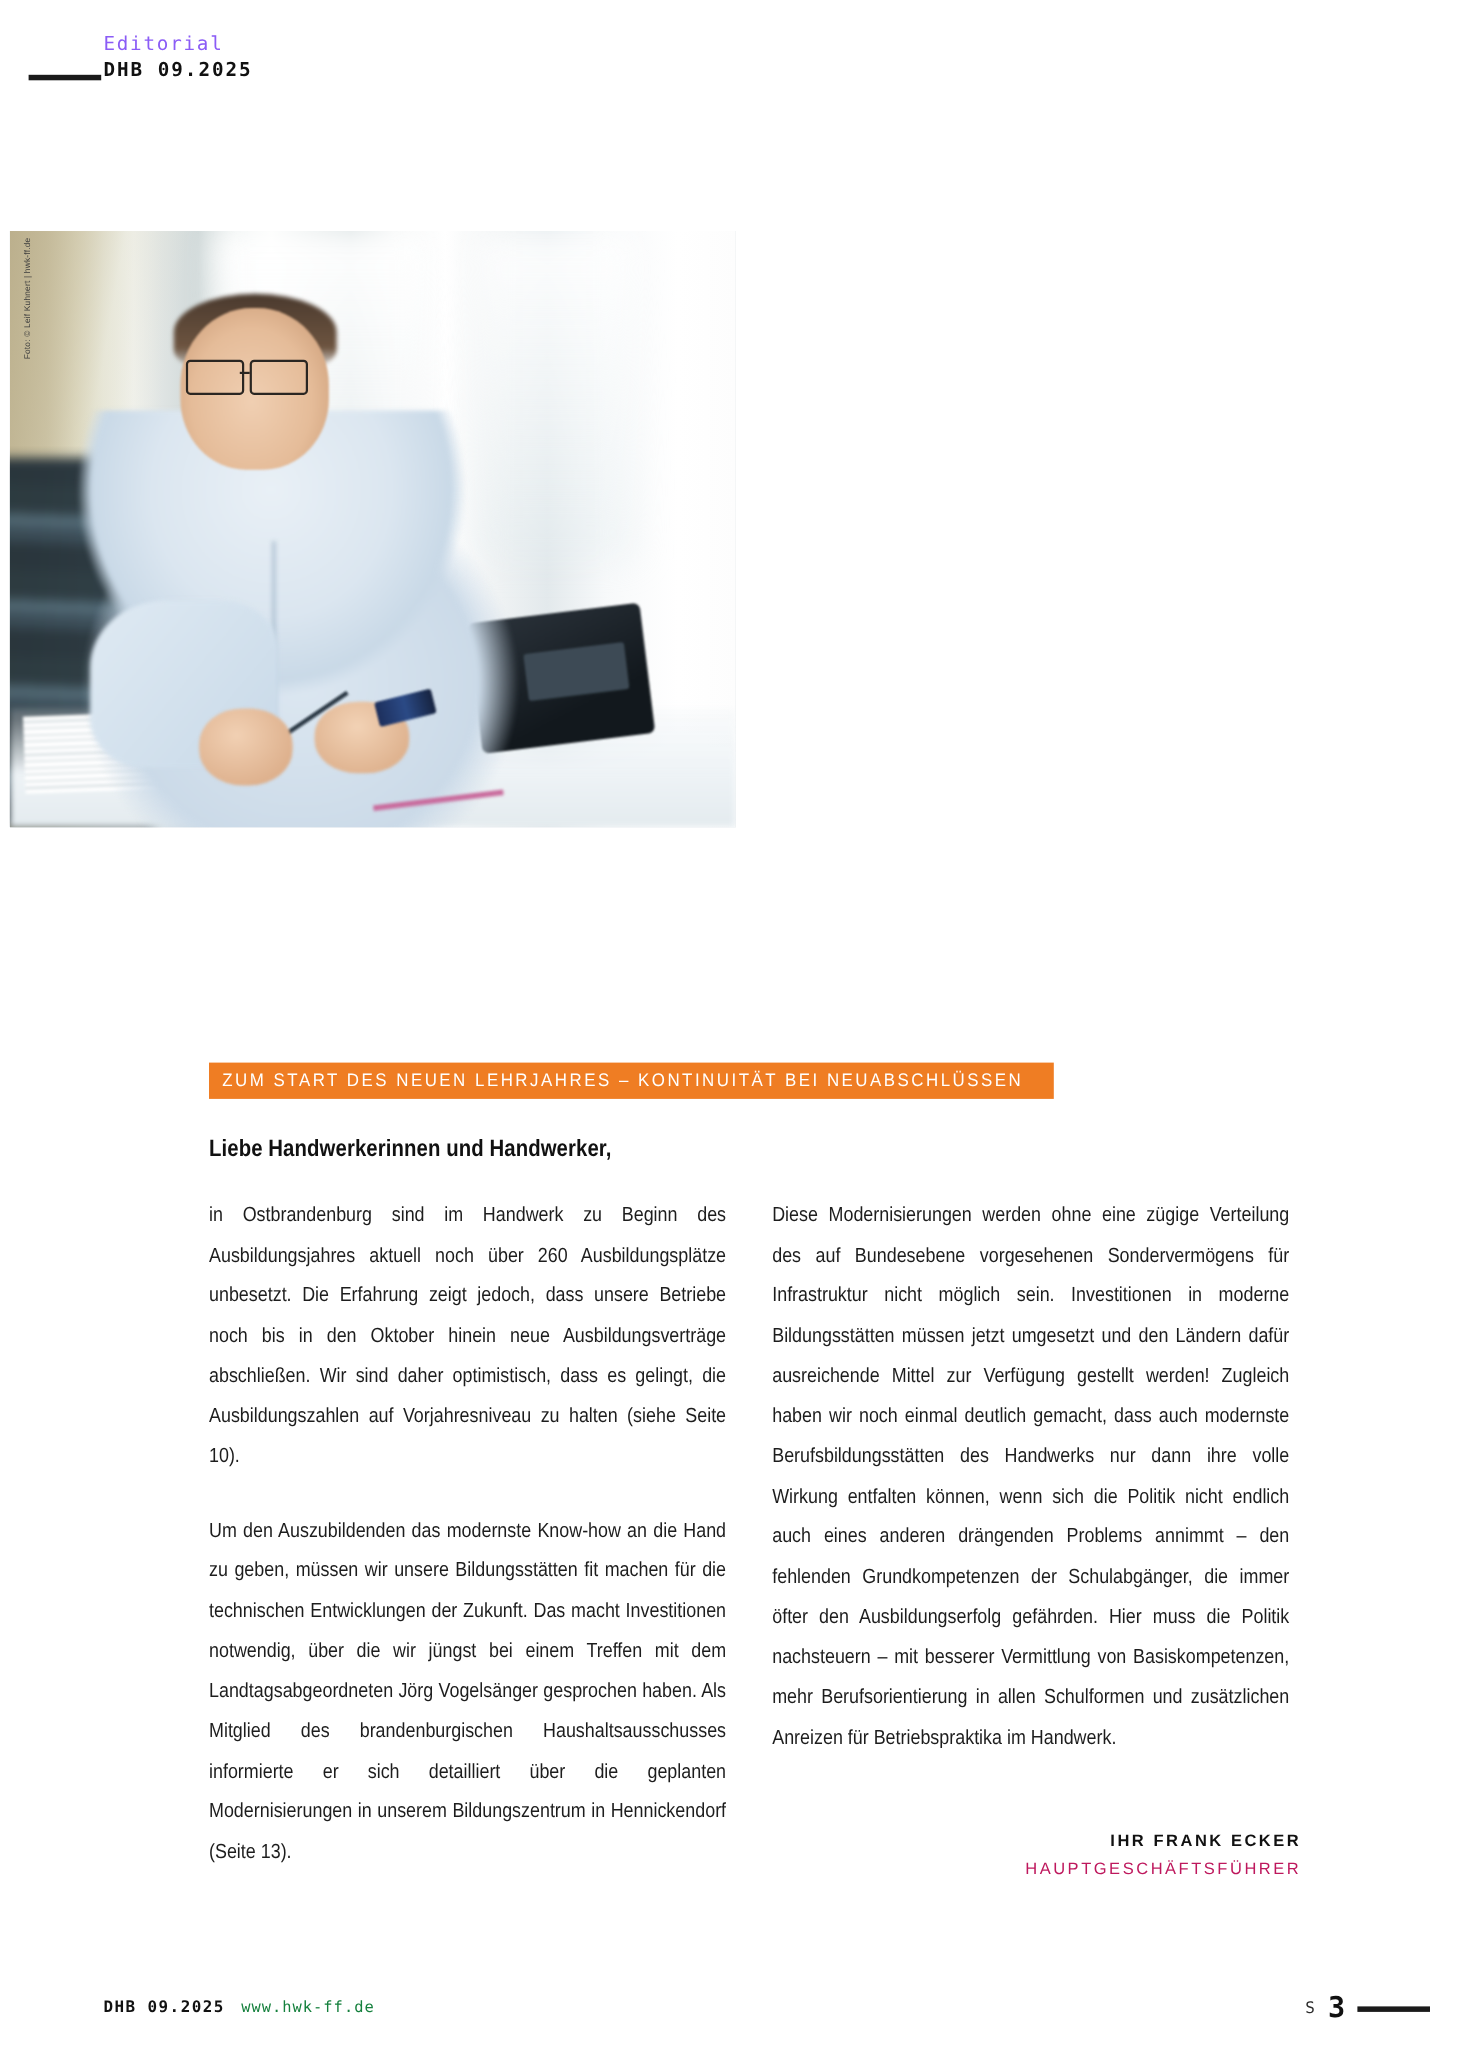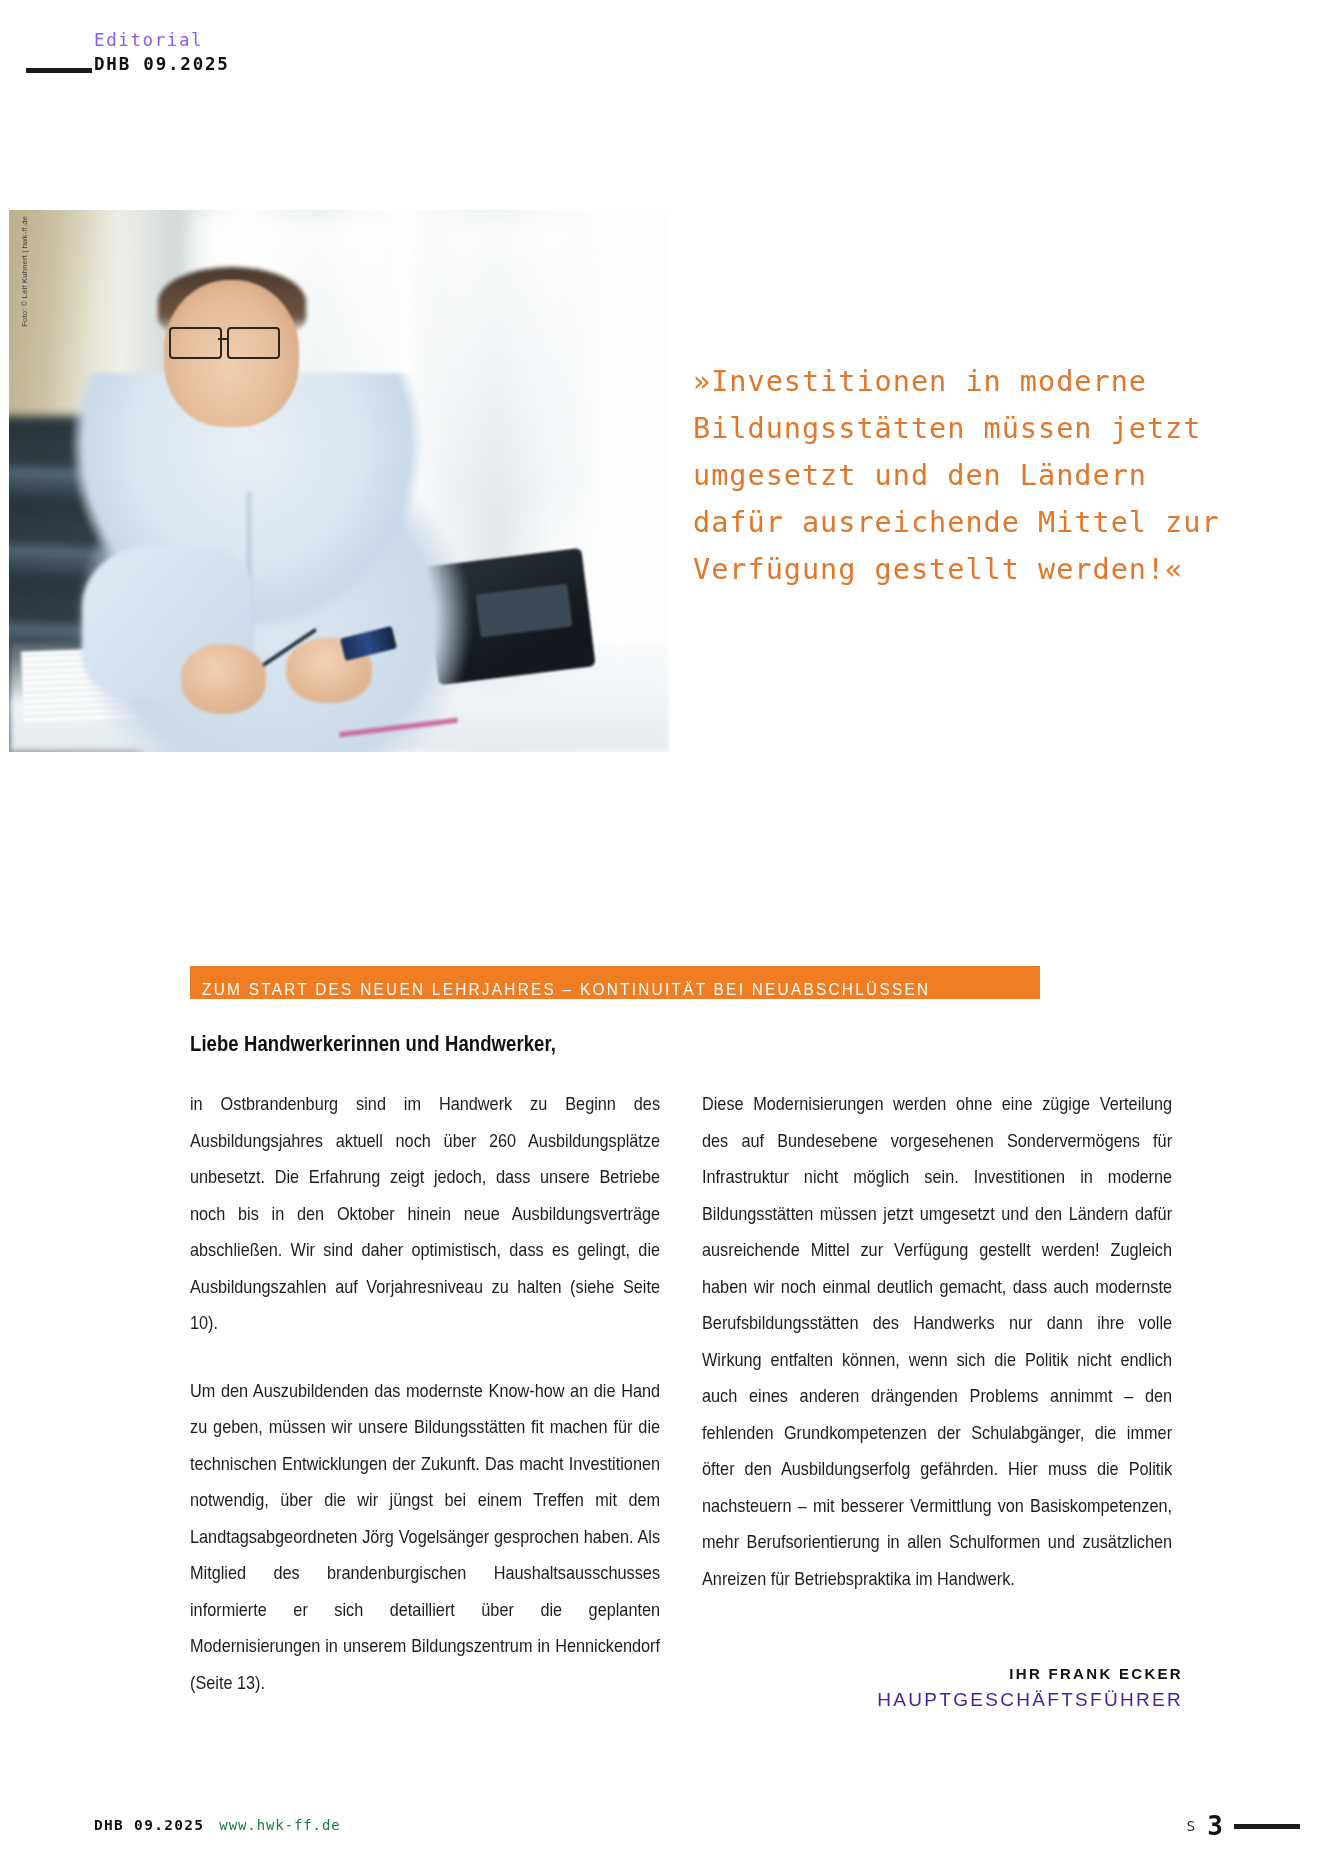--- a/index.html
+++ b/index.html
@@ -319,25 +319,25 @@
     letter-spacing: 1.0px;
     color: #e0772a;
     font-weight: 400;
   }
 
   
   .banner {
     position: absolute;
     left: 190px;
     top: 966px;
-    width: 850px;
+    width: 768px;
     height: 33px;
     background: #ef7d23;
     display: flex;
-    align-items: flex-end;
+    align-items: center;
   }
   .banner-text {
     font-family: "Liberation Sans", sans-serif;
     font-size: 16.5px;
     letter-spacing: 2.45px;
     color: #ffffff;
     padding-left: 13px;
     white-space: nowrap;
     transform: scaleX(0.93);
     transform-origin: left center;
@@ -393,24 +393,24 @@
   .sig-name {
     font-family: "Liberation Sans", sans-serif;
     font-size: 15px;
     font-weight: 700;
     letter-spacing: 2.3px;
     color: #111111;
     line-height: 27px;
   }
   .sig-role {
     font-family: "Liberation Sans", sans-serif;
-    font-size: 19px;
+    font-size: 15px;
     font-weight: 400;
     letter-spacing: 2.3px;
-    color: #4c1d95;
+    color: #be185d;
     line-height: 26px;
   }
 
   
   .footer {
     position: absolute;
     left: 0;
     bottom: 0;
     width: 100%;
     height: 120px;
@@ -500,21 +500,20 @@
       <div class="ph-hand1"></div>
       <div class="ph-hand2"></div>
       <div class="ph-watch"></div>
       <div class="ph-pink"></div>
     </div>
   </div>
   <div class="credit-wrap">
     <div class="photo-credit">Foto: © Leif Kuhnert | hwk-ff.de</div>
   </div>
 
-  <div class="pullquote">»Investitionen in moderne Bildungsstätten müssen jetzt umgesetzt und den Ländern dafür ausreichende Mittel zur Verfügung gestellt werden!«</div>
 
   <div class="banner">
     <div class="banner-text">ZUM START DES NEUEN LEHRJAHRES – KONTINUITÄT BEI NEUABSCHLÜSSEN</div>
   </div>
 
   <div class="salutation">Liebe Handwerkerinnen und Handwerker,</div>
 
   <div class="cols">
     <div class="col left">
       <p>in Ostbrandenburg sind im Handwerk zu Beginn des Ausbildungsjahres aktuell noch über 260 Ausbildungsplätze unbesetzt. Die Erfahrung zeigt jedoch, dass unsere Betriebe noch bis in den Oktober hinein neue Ausbildungsverträge abschließen. Wir sind daher optimistisch, dass es gelingt, die Ausbildungszahlen auf Vorjahresniveau zu halten (siehe Seite 10).</p>

